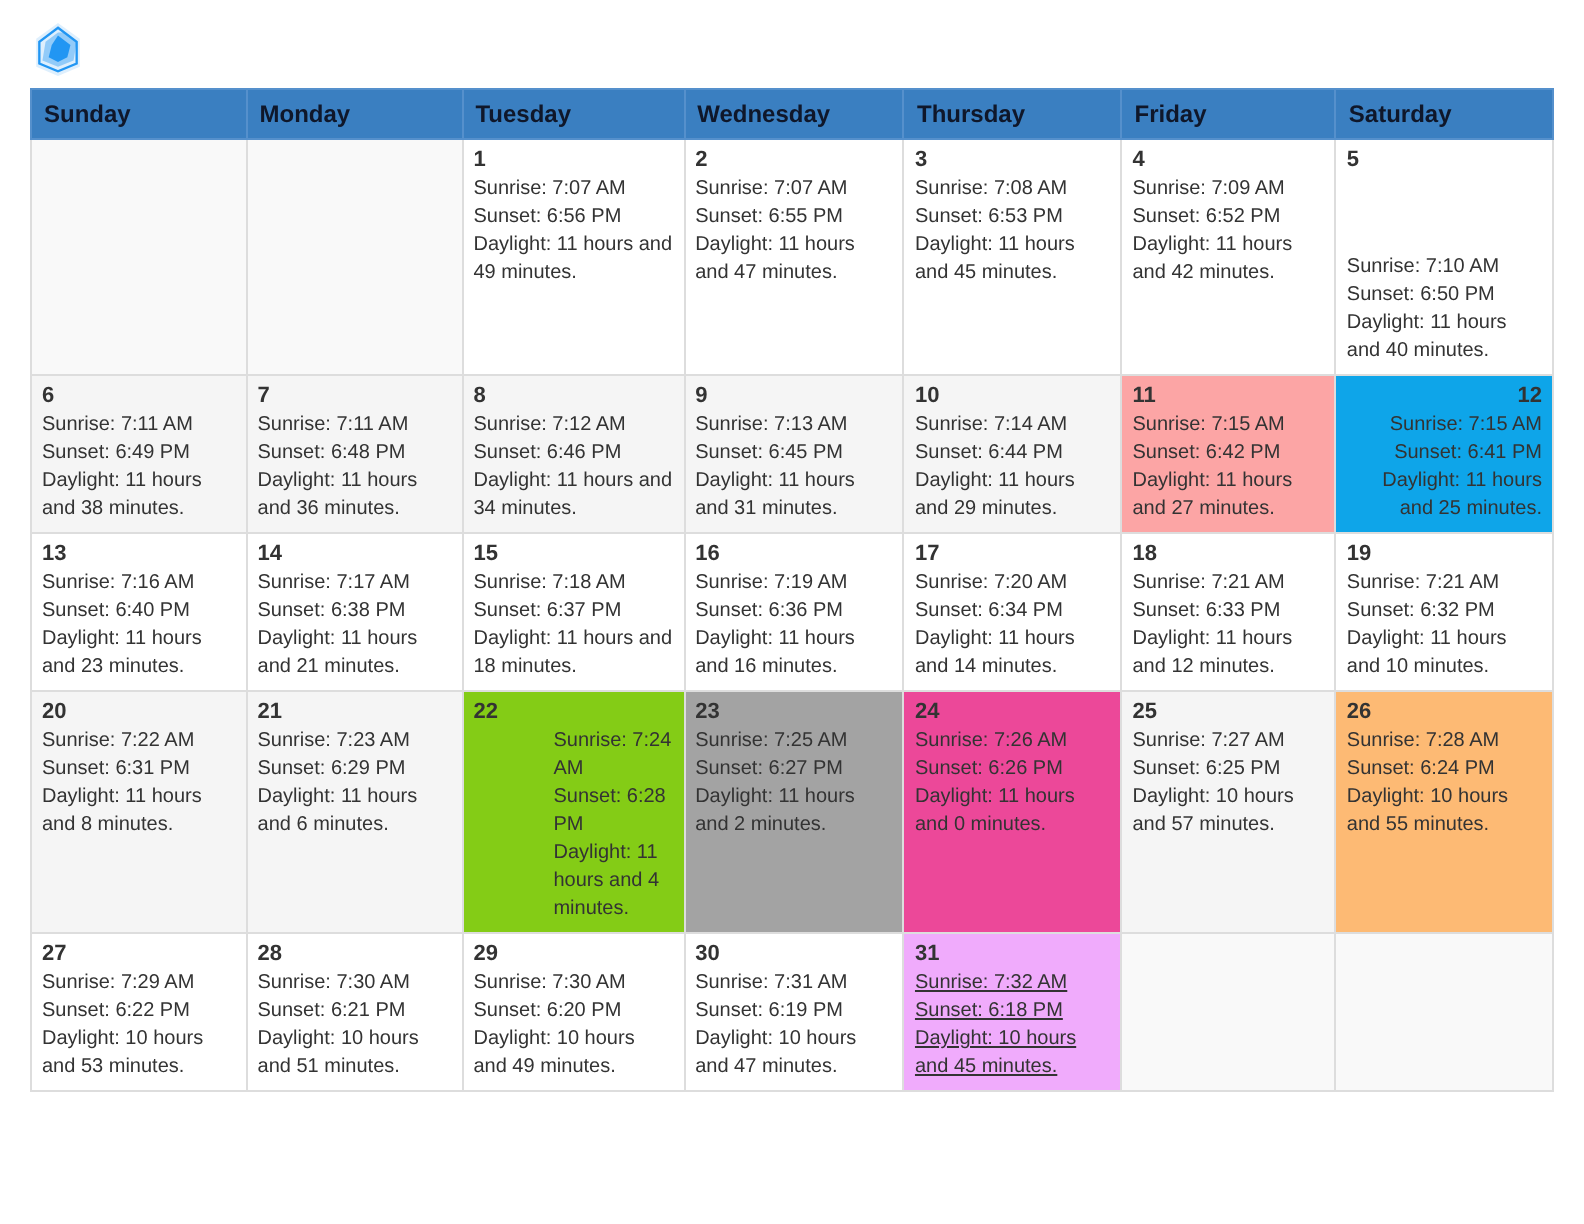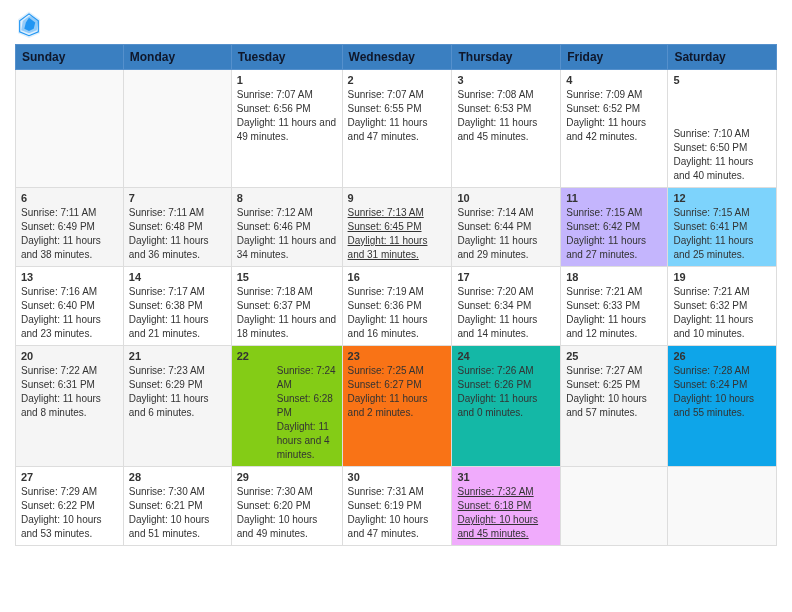--- a/index.html
+++ b/index.html
@@ -183,37 +183,37 @@
 Daylight: 11 hours and 36 minutes.</div>
           </td>
           <td style="background: rgb(245, 245, 245);">
             <span class="day-number">8</span>
             <div class="day-info" style="white-space: pre-line;">Sunrise: 7:12 AM
 Sunset: 6:46 PM
 Daylight: 11 hours and 34 minutes.</div>
           </td>
           <td style="background: rgb(245, 245, 245);">
             <span class="day-number">9</span>
-            <div class="day-info" style="white-space: pre-line; text-decoration: underline;">Sunrise: 7:13 AM
+            <div class="day-info" style="white-space: pre-line;">Sunrise: 7:13 AM
 Sunset: 6:45 PM
 Daylight: 11 hours and 31 minutes.</div>
           </td>
           <td style="background: rgb(245, 245, 245);">
             <span class="day-number">10</span>
             <div class="day-info" style="white-space: pre-line;">Sunrise: 7:14 AM
 Sunset: 6:44 PM
 Daylight: 11 hours and 29 minutes.</div>
           </td>
-          <td style="background: #c4b5fd;">
+          <td style="background: #fca5a5;">
             <span class="day-number">11</span>
             <div class="day-info" style="white-space: pre-line;">Sunrise: 7:15 AM
 Sunset: 6:42 PM
 Daylight: 11 hours and 27 minutes.</div>
           </td>
-          <td style="background: #7dd3fc;">
+          <td style="background: #0ea5e9; text-align: right;">
             <span class="day-number">12</span>
             <div class="day-info" style="white-space: pre-line;">Sunrise: 7:15 AM
 Sunset: 6:41 PM
 Daylight: 11 hours and 25 minutes.</div>
           </td>
         </tr>
         <tr>
           <td style="background: rgb(255, 255, 255);">
             <span class="day-number">13</span>
             <div class="day-info" style="white-space: pre-line;">Sunrise: 7:16 AM
@@ -269,39 +269,39 @@
             <div class="day-info" style="white-space: pre-line;">Sunrise: 7:23 AM
 Sunset: 6:29 PM
 Daylight: 11 hours and 6 minutes.</div>
           </td>
           <td style="background: #84cc16;">
             <span class="day-number">22</span>
             <div class="day-info" style="white-space: pre-line; margin-left: 40px;">Sunrise: 7:24 AM
 Sunset: 6:28 PM
 Daylight: 11 hours and 4 minutes.</div>
           </td>
-          <td style="background: #f97316;">
+          <td style="background: #a3a3a3;">
             <span class="day-number">23</span>
             <div class="day-info" style="white-space: pre-line;">Sunrise: 7:25 AM
 Sunset: 6:27 PM
 Daylight: 11 hours and 2 minutes.</div>
           </td>
-          <td style="background: #14b8a6;">
+          <td style="background: #ec4899;">
             <span class="day-number">24</span>
             <div class="day-info" style="white-space: pre-line;">Sunrise: 7:26 AM
 Sunset: 6:26 PM
 Daylight: 11 hours and 0 minutes.</div>
           </td>
           <td style="background: rgb(245, 245, 245);">
             <span class="day-number">25</span>
             <div class="day-info" style="white-space: pre-line;">Sunrise: 7:27 AM
 Sunset: 6:25 PM
 Daylight: 10 hours and 57 minutes.</div>
           </td>
-          <td style="background: #0ea5e9;">
+          <td style="background: #fdba74;">
             <span class="day-number">26</span>
             <div class="day-info" style="white-space: pre-line;">Sunrise: 7:28 AM
 Sunset: 6:24 PM
 Daylight: 10 hours and 55 minutes.</div>
           </td>
         </tr>
         <tr>
           <td style="background: rgb(255, 255, 255);">
             <span class="day-number">27</span>
             <div class="day-info" style="white-space: pre-line;">Sunrise: 7:29 AM

